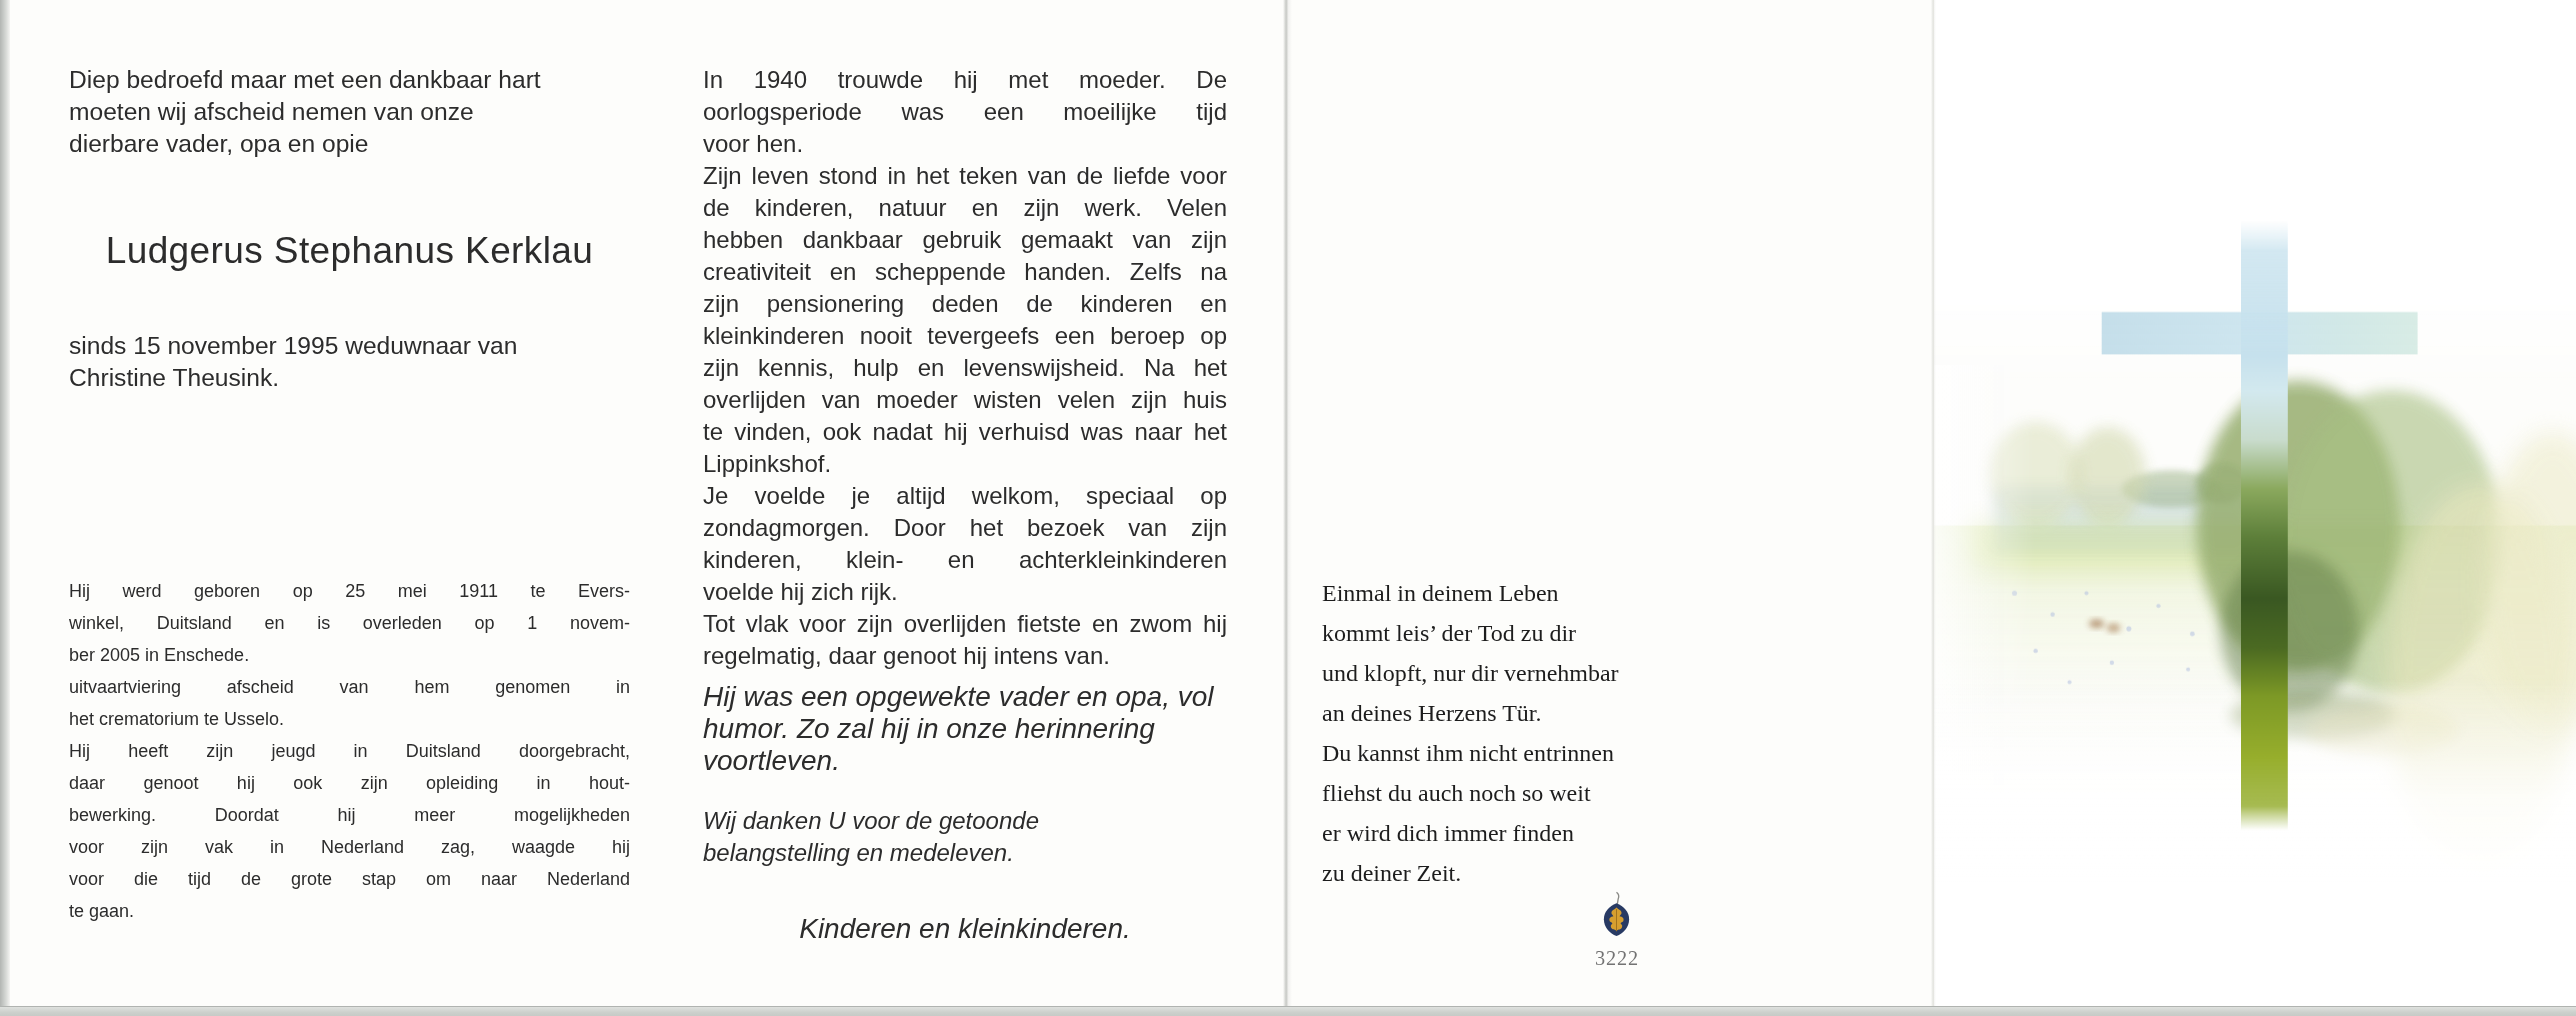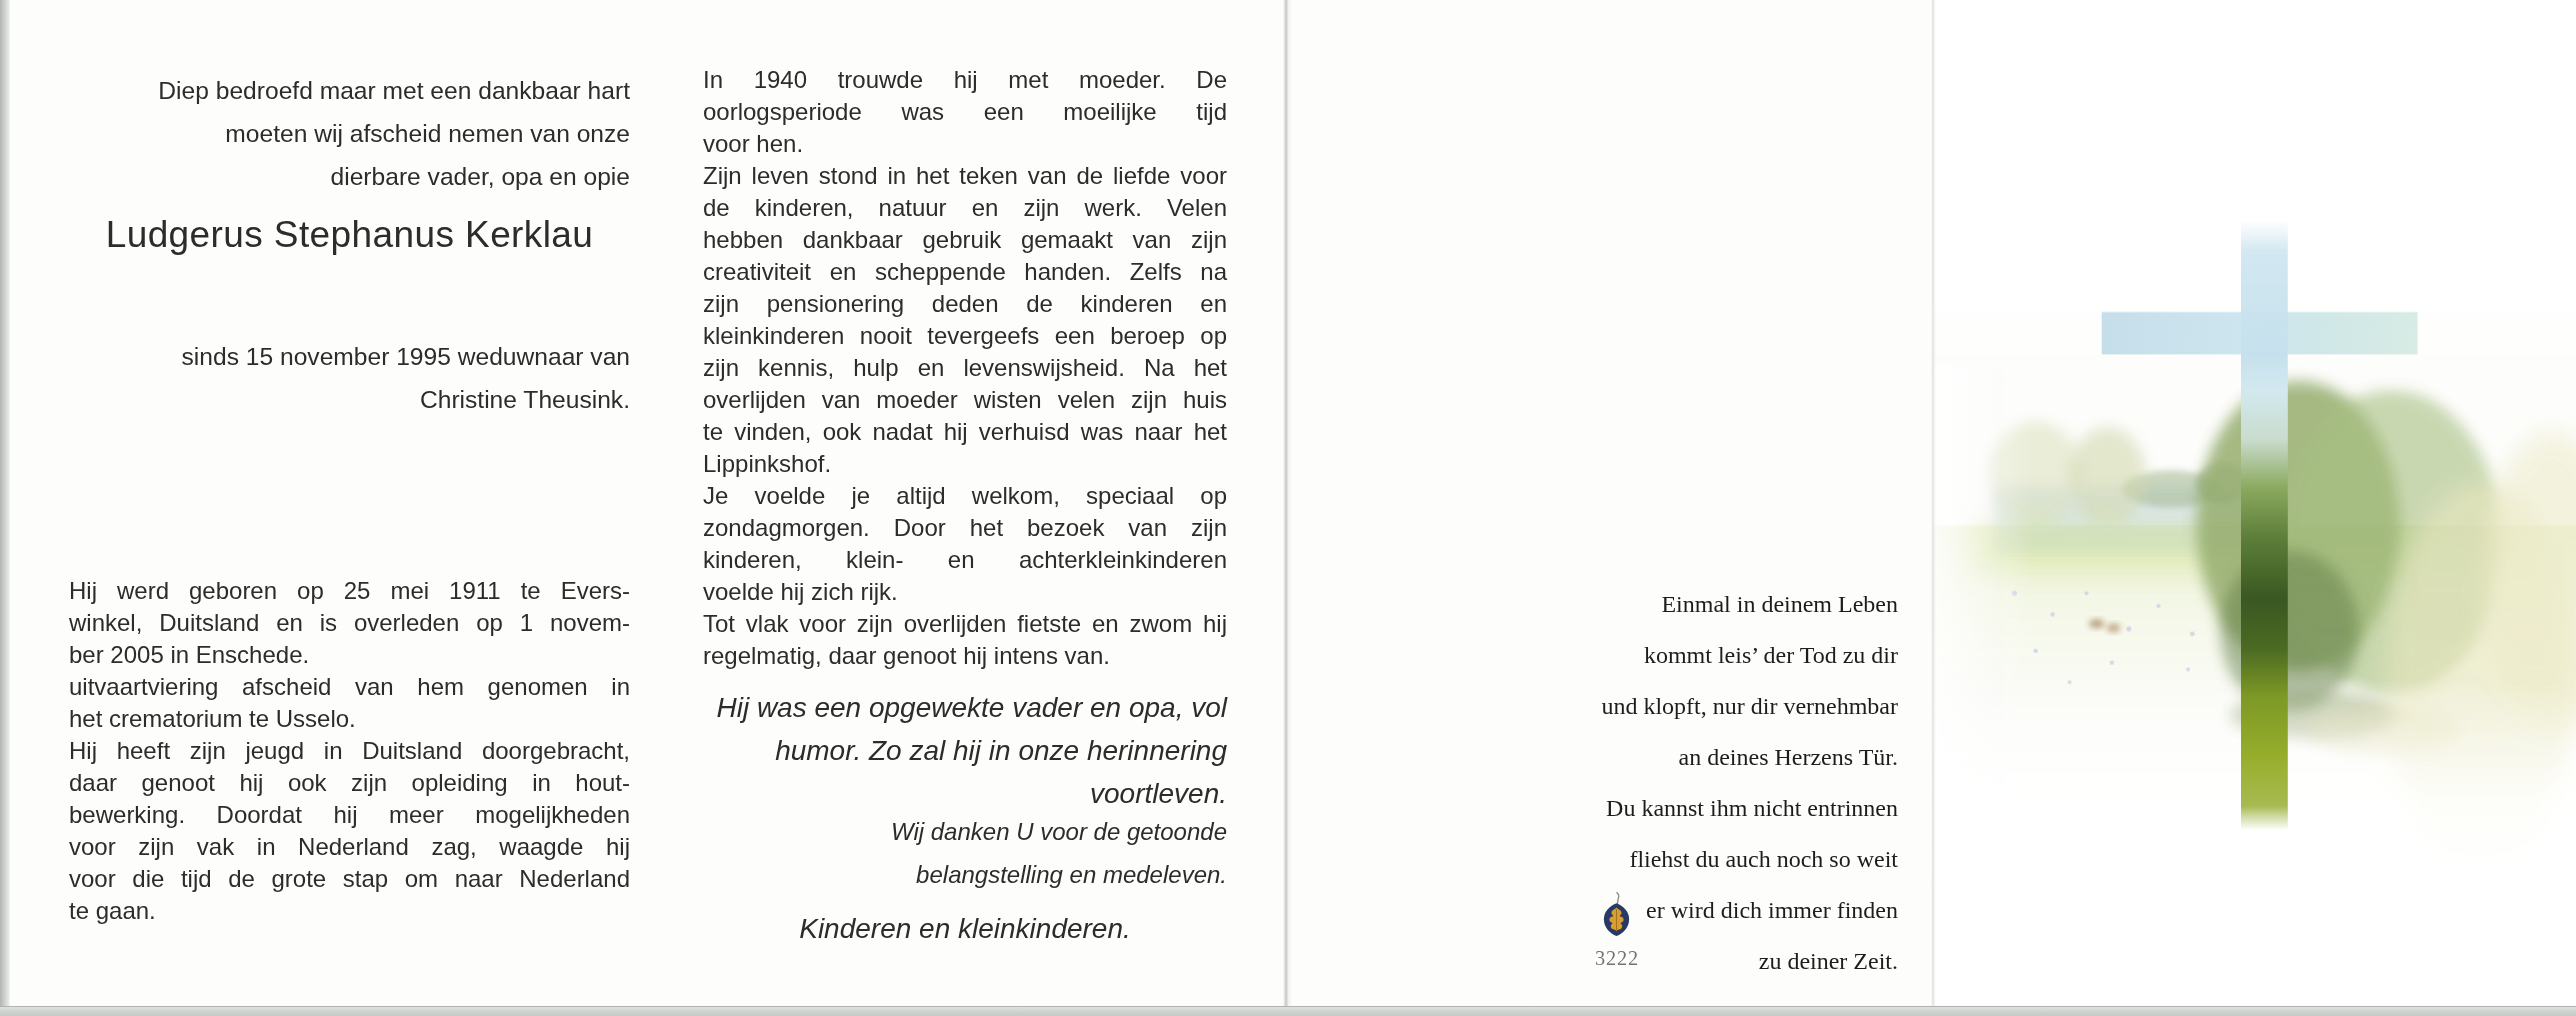--- a/index.html
+++ b/index.html
@@ -5,28 +5,28 @@
 <style>
   html,body{margin:0;padding:0;background:#e9e9e7;}
   .card{
     position:relative;width:2576px;height:1017px;overflow:hidden;
     background:#fdfdfb;color:#2c2c2c;
     font-family:"Liberation Sans", sans-serif;
   }
   .abs{position:absolute;}
   .line{white-space:nowrap;}
   .just{text-align:justify;text-align-last:justify;}
-  .center .line{text-align:right;margin-top:11px;}
+  .center .line{text-align:left;}
   .center{text-align:center;}
 
   
   .intro{left:69px;top:64px;width:561px;font-size:24.6px;line-height:32px;}
-  .name{left:35px;top:212px;width:629px;font-size:37px;line-height:46px;letter-spacing:0.4px;}
+  .name{left:35px;top:228px;width:629px;font-size:37px;line-height:46px;letter-spacing:0.4px;}
   .widower{left:69px;top:330px;width:561px;font-size:24.6px;line-height:32px;}
-  .bio{left:69px;top:575px;width:561px;font-size:24px;line-height:32px;}
+  .bio{left:69px;top:575px;width:561px;font-size:18px;line-height:32px;}
 
   
   .body2{left:703px;top:64px;width:524px;font-size:24px;line-height:32px;}
   .tribute{left:703px;top:681px;width:524px;font-size:28px;line-height:32px;font-style:italic;}
   .thanks{left:703px;top:805px;width:524px;font-size:24px;line-height:32px;font-style:italic;}
   .signature{left:703px;top:913px;width:524px;font-size:28px;line-height:32px;font-style:italic;}
 
   
   .poem{left:1322px;top:573px;width:576px;font-family:"Liberation Serif",serif;
         font-size:24px;line-height:40px;color:#1d1d1d;}

